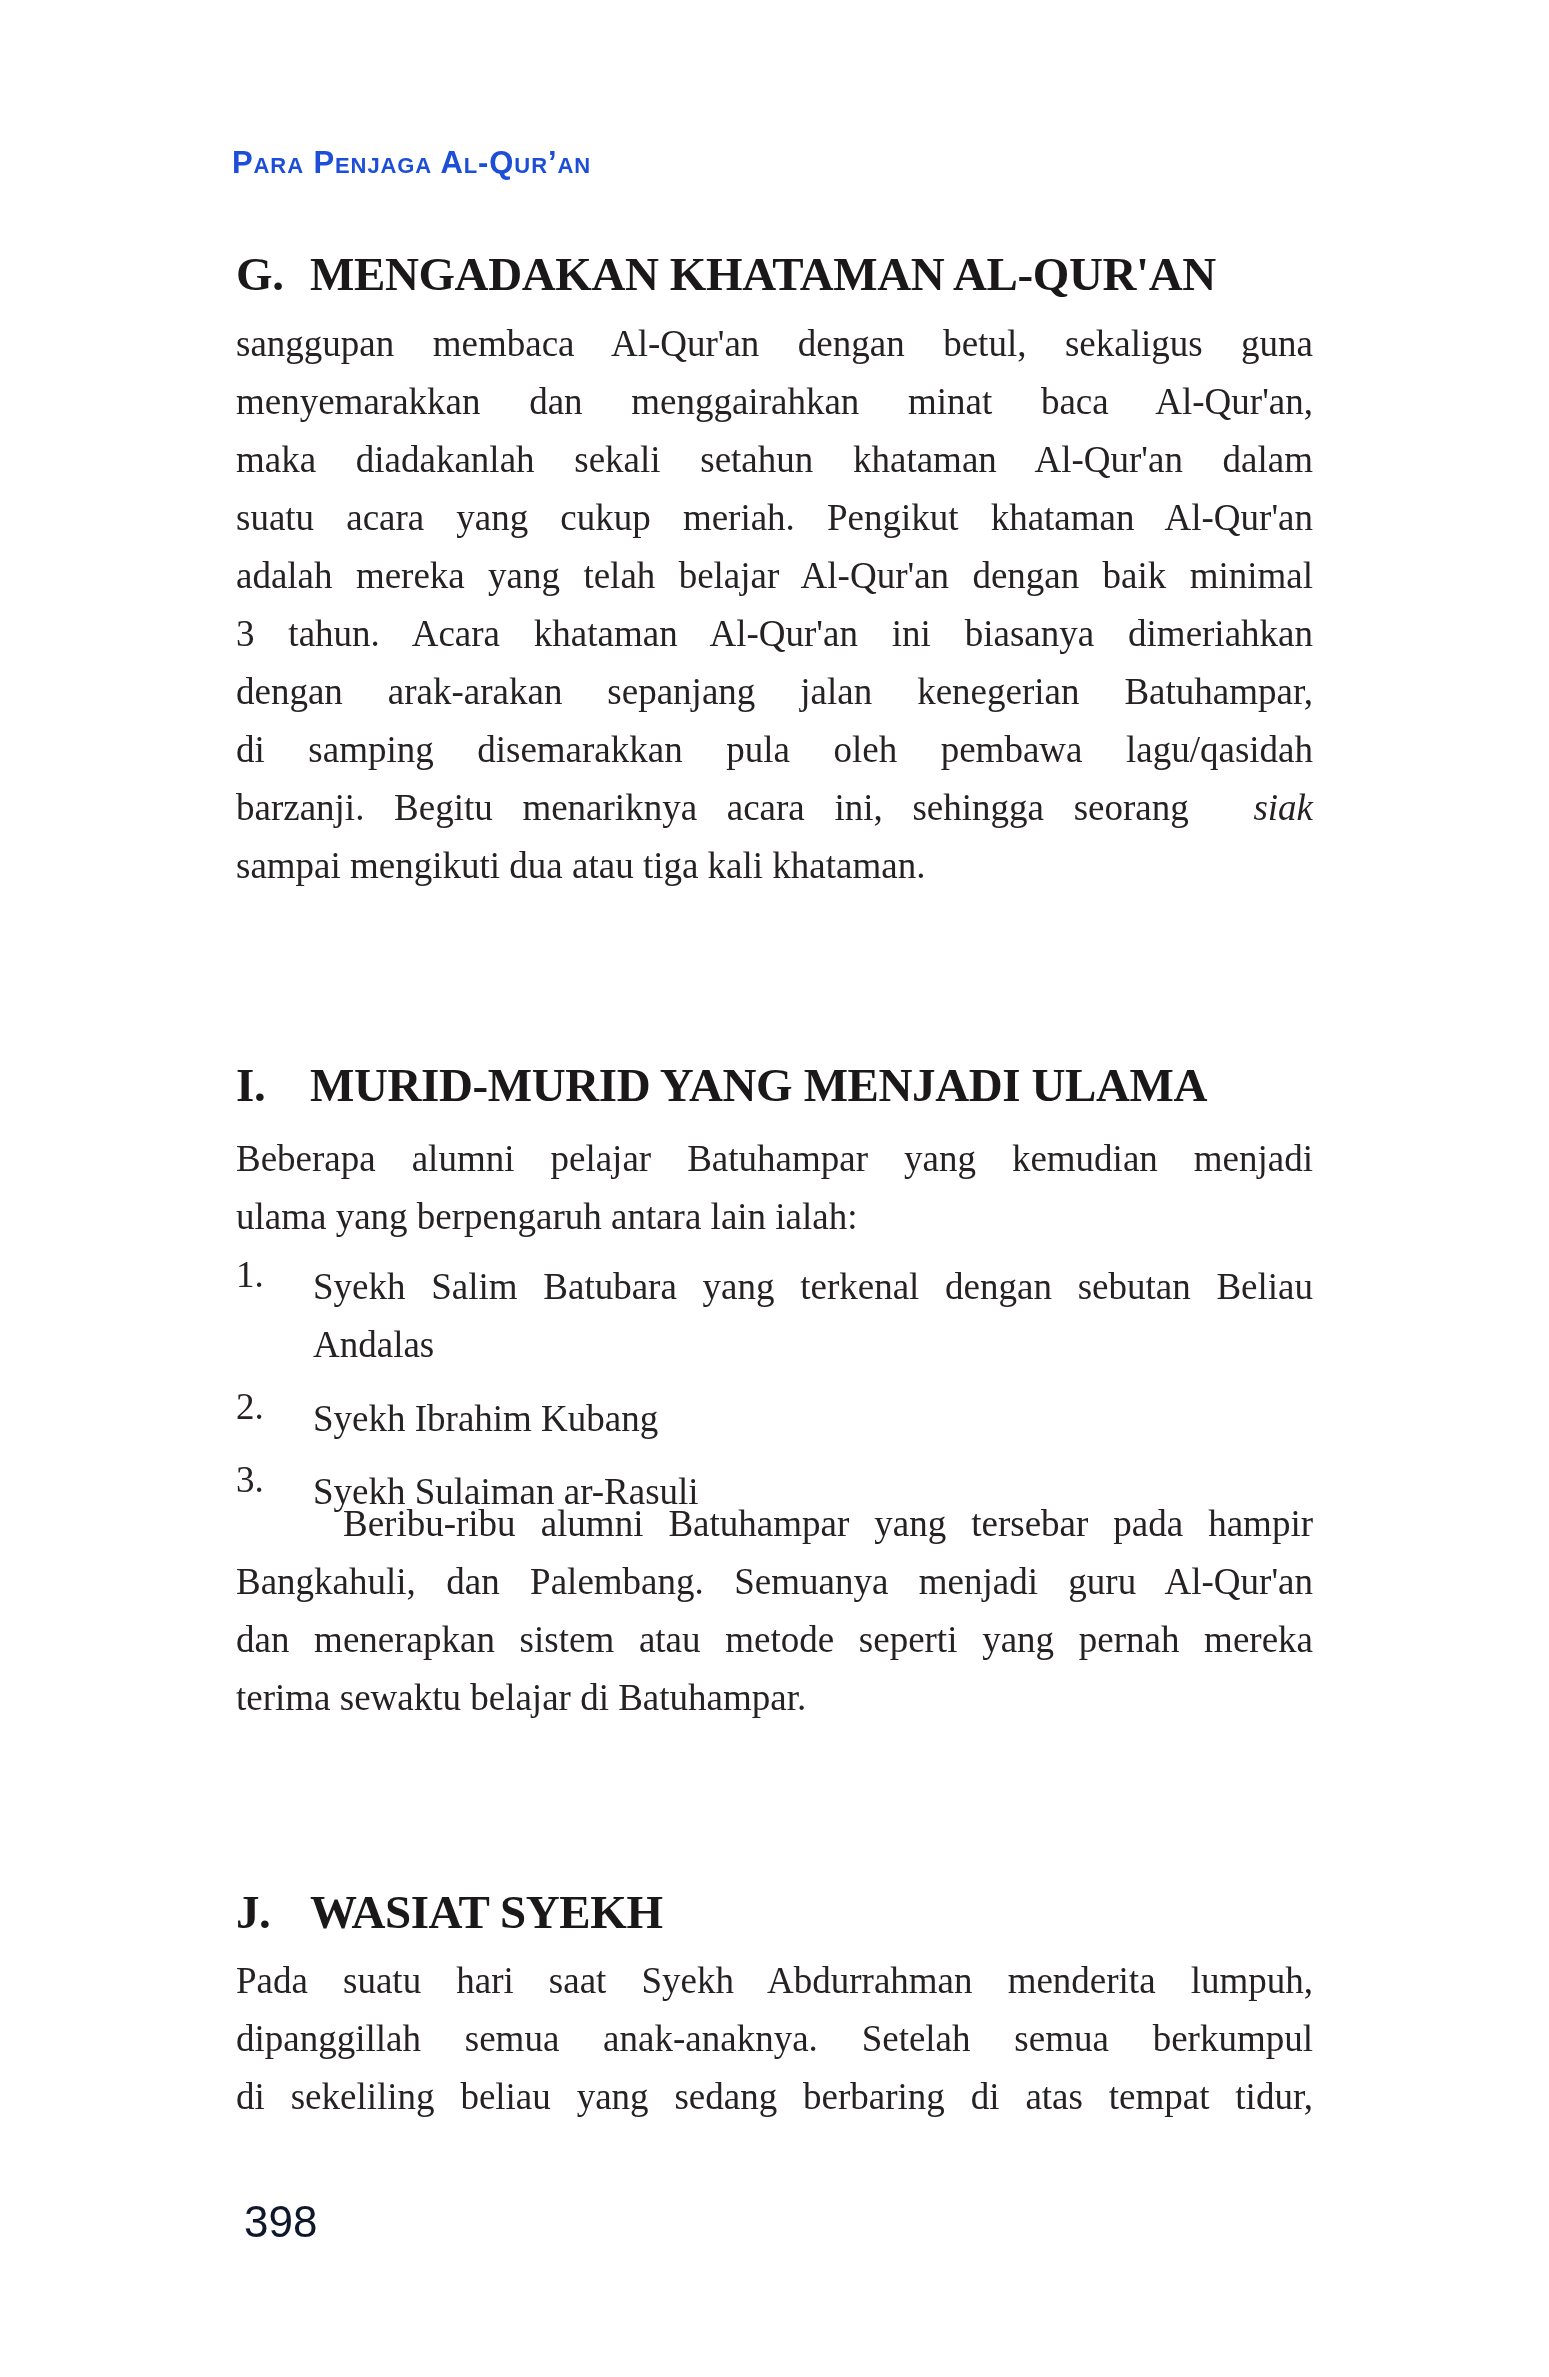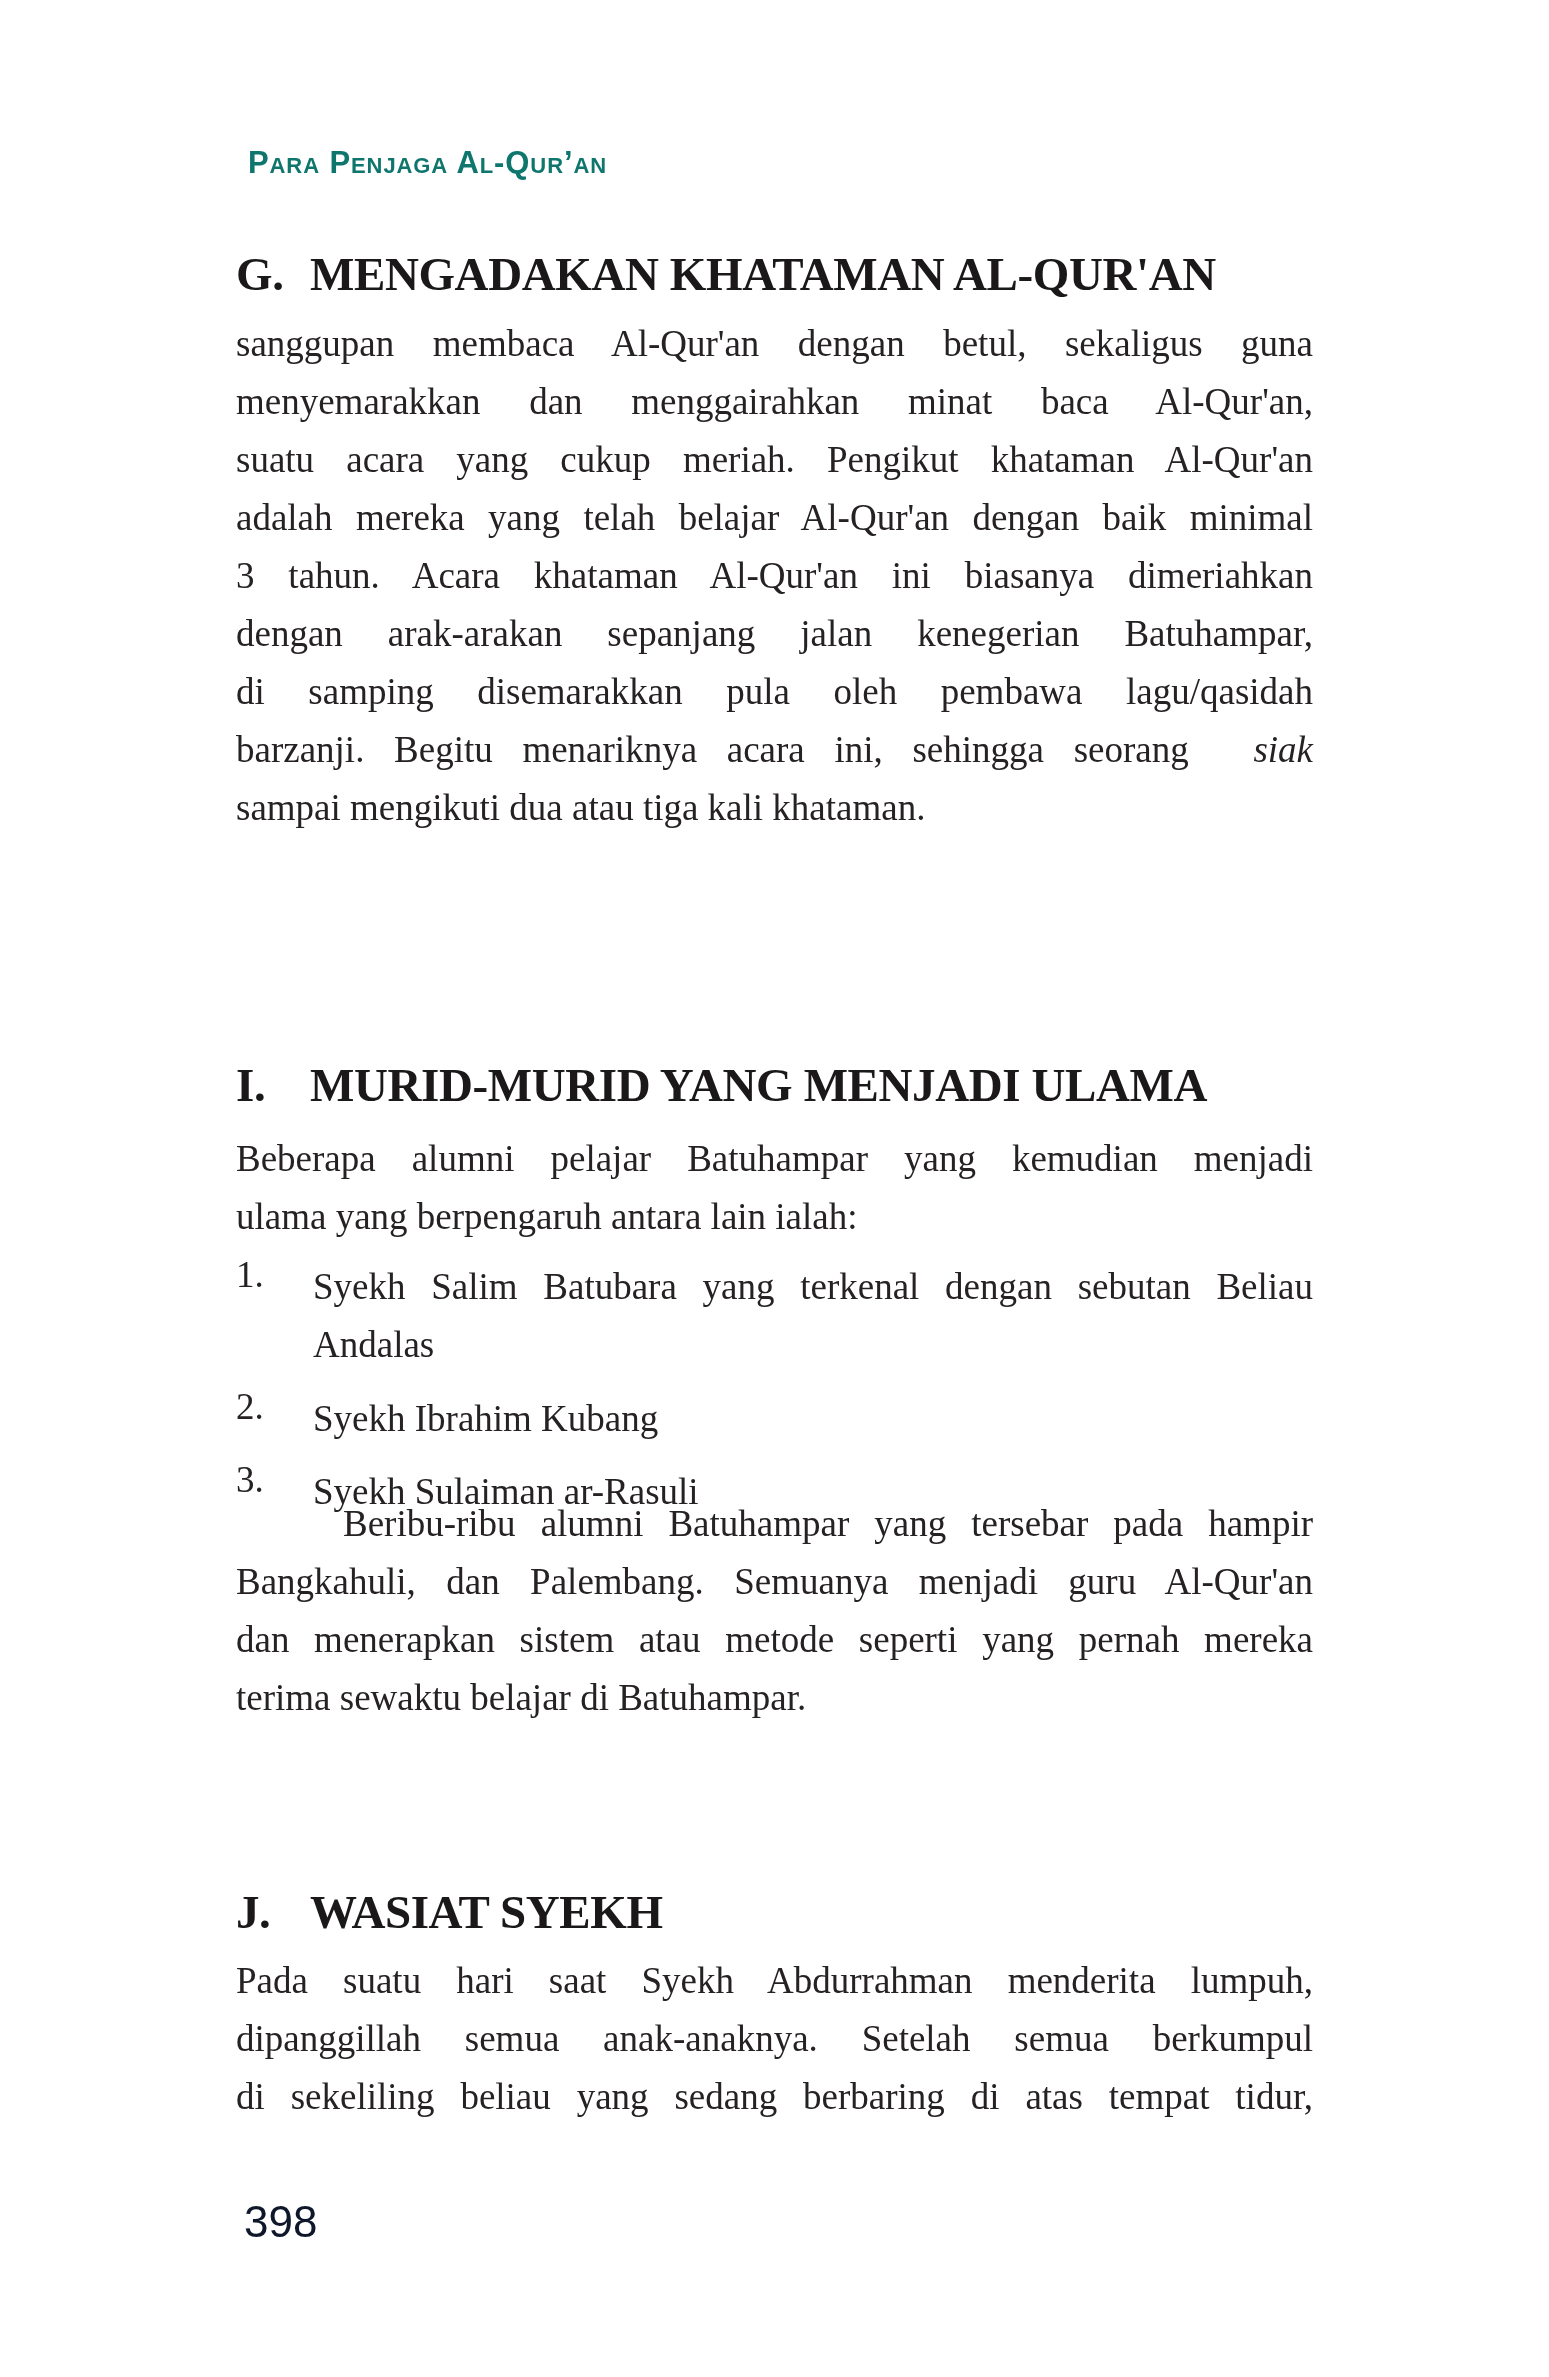--- a/index.html
+++ b/index.html
@@ -5,27 +5,27 @@
   html,body{margin:0;padding:0;background:#e8e8e8;}
   .page{
     position:relative;
     width:1549px;height:2377px;
     background:#ffffff;
     font-family:"Liberation Serif", serif;
     color:#262223;
     overflow:hidden;
   }
   .running-header{
-    position:absolute;left:248px;top:145px;width:1077px;
+    position:absolute;left:232px;top:145px;width:1077px;
     font-family:"Liberation Sans", sans-serif;
     font-weight:700;
     font-variant:small-caps;
     font-size:31px;line-height:35px;
     letter-spacing:0.9px;
-    color:#0f766e;
+    color:#1d4ed8;
   }
   .section-heading{
     position:absolute;left:236px;width:1077px;
     display:flex;
     font-weight:700;
     font-size:47px;line-height:53px;
     letter-spacing:-0.4px;
     color:#1b181a;
     white-space:nowrap;
   }
@@ -78,20 +78,21 @@
   <div class="running-header">Para Penjaga Al-Qur’an</div>
 
   <div class="section-heading heading-g">
     <span class="hlabel">G.</span>
     <span class="htitle">MENGADAKAN KHATAMAN AL-QUR'AN</span>
   </div>
 
   <div class="body-block para-g">
       <div class="line just">sanggupan membaca Al-Qur'an dengan betul, sekaligus guna</div>
       <div class="line just">menyemarakkan dan menggairahkan minat baca Al-Qur'an,</div>
+      <div class="line just">maka diadakanlah sekali setahun khataman Al-Qur'an dalam</div>
       <div class="line just">suatu acara yang cukup meriah. Pengikut khataman Al-Qur'an</div>
       <div class="line just">adalah mereka yang telah belajar Al-Qur'an dengan baik minimal</div>
       <div class="line just">3 tahun. Acara khataman Al-Qur'an ini biasanya dimeriahkan</div>
       <div class="line just">dengan arak-arakan sepanjang jalan kenegerian Batuhampar,</div>
       <div class="line just">di samping disemarakkan pula oleh pembawa lagu/qasidah</div>
       <div class="line just">barzanji. Begitu menariknya acara ini, sehingga seorang <em>siak</em></div>
       <div class="line">sampai mengikuti dua atau tiga kali khataman.</div>
     </div>
 
   <div class="section-heading heading-i">

